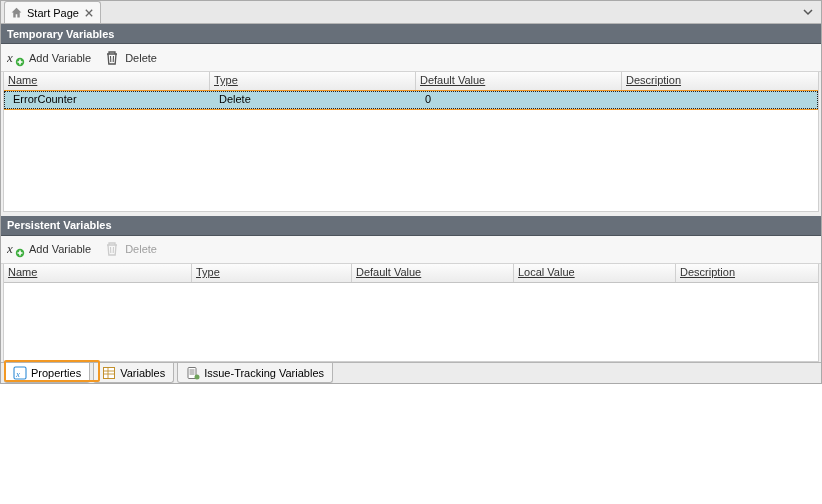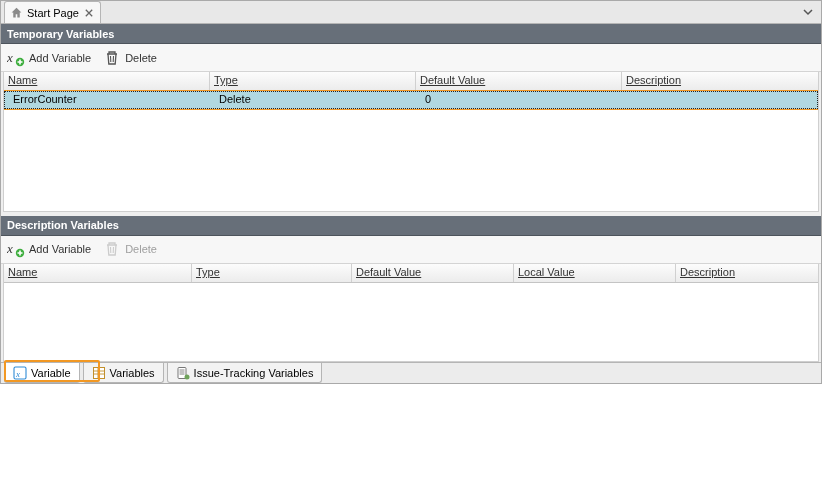--- a/index.html
+++ b/index.html
@@ -294,21 +294,21 @@
           <div class="cell tcol2">Delete</div>
           <div class="cell tcol3">0</div>
           <div class="cell tcol4"></div>
         </div>
       </div>
     </div>
   </div>
 
   <div class="perm-pane">
     <div class="section-header">
-      <span>Description Variables</span>
+      <span>Persistent Variables</span>
     </div>
     <div class="toolbar">
       <div class="tool-btn">
         <span class="tool-icon">
           <svg viewBox="0 0 18 18">
               <text x="0" y="13" font-size="13" font-style="italic" fill="#333" font-family="serif">x</text>
               <circle cx="13" cy="13" r="4.2" fill="#3fae3f"></circle>
               <path d="M13 10.5 L13 15.5 M10.5 13 L15.5 13" stroke="#fff" stroke-width="1.6"></path>
             </svg>
         </span>
@@ -337,21 +337,21 @@
   </div>
 
   <div class="bottom-tabs">
     <div class="bottom-tab active">
       <span class="btab-icon">
         <svg viewBox="0 0 14 14">
             <rect x="1" y="1" width="12" height="12" rx="1.5" fill="#fff" stroke="#2f8bd6" stroke-width="1.1"></rect>
             <text x="3" y="11" font-size="9" fill="#2f8bd6" font-family="serif" font-style="italic">x</text>
           </svg>
       </span>
-      <span>Variable</span>
+      <span>Properties</span>
     </div>
     <div class="bottom-tab">
       <span class="btab-icon">
         <svg viewBox="0 0 14 14">
             <rect x="1.5" y="1.5" width="11" height="11" fill="#fff" stroke="#c2902c"></rect>
             <path d="M1.5 5 H12.5 M1.5 8 H12.5 M6 1.5 V12.5" stroke="#c2902c" stroke-width="0.9"></path>
           </svg>
       </span>
       <span>Variables</span>
     </div>

